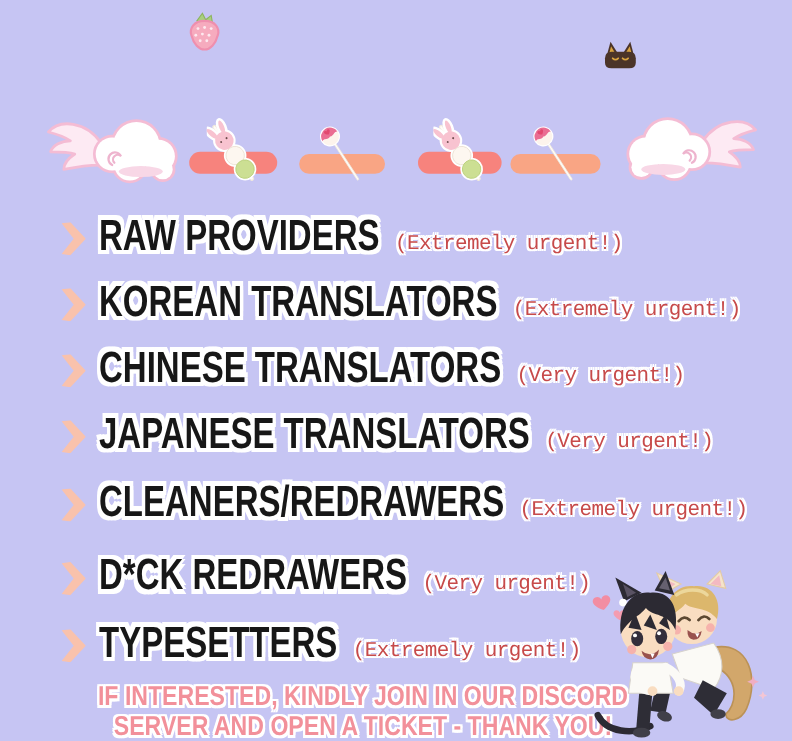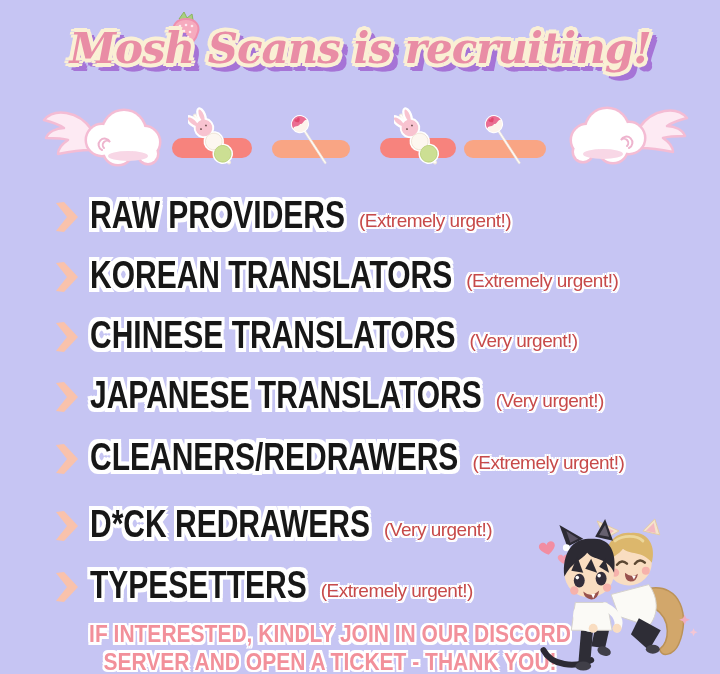--- a/index.html
+++ b/index.html
@@ -53,21 +53,21 @@
   .role{
     display:inline-block;transform:scaleY(1.32);transform-origin:left center;
     font-weight:bold;font-size:30px;letter-spacing:0;
     color:var(--label_black,#171717);white-space:nowrap;
     text-shadow:
       -3px -3px 0 #fff,3px -3px 0 #fff,-3px 3px 0 #fff,3px 3px 0 #fff,
       0 -3px 0 #fff,0 3px 0 #fff,-3px 0 0 #fff,3px 0 0 #fff;
   }
   .urgency{
     margin-left:14px;margin-top:14px;
-    font-family:Liberation Sans, sans-serif;font-size:19px;letter-spacing:-0.5px;
+    font-family:Liberation Mono, monospace;font-size:19px;letter-spacing:-0.5px;
     color:var(--urgent_red,#c74a4a);white-space:nowrap;
     text-shadow:
       -2px -2px 0 #fff,2px -2px 0 #fff,-2px 2px 0 #fff,2px 2px 0 #fff,
       0 -2px 0 #fff,0 2px 0 #fff,-2px 0 0 #fff,2px 0 0 #fff;
   }
   
   .footer{
     position:absolute;left:55px;top:620px;width:550px;text-align:center;
     transform:scaleY(1.18);transform-origin:center top;
     font-weight:bold;font-size:21px;line-height:23px;letter-spacing:0;
@@ -101,21 +101,20 @@
   <svg class="peek-cat" width="34" height="28" viewBox="0 0 34 28">
     <polygon points="4,17 8,2 15,13" fill="#4b3428"></polygon>
     <polygon points="6.5,14 8.5,6 12,12" fill="#d9a33e"></polygon>
     <polygon points="19,13 26,2 30,17" fill="#4b3428"></polygon>
     <polygon points="22,12 25.5,6 27.5,14" fill="#d9a33e"></polygon>
     <path d="M3,17 Q3,11 9,11 L25,11 Q31,11 31,17 L31,21 Q31,26 25,26 L9,26 Q3,26 3,21 Z" fill="#4b3428"></path>
     <path d="M10,17 q2.5,2.4 5,0" stroke="#d9a33e" stroke-width="1.6" fill="none" stroke-linecap="round"></path>
     <path d="M19,17 q2.5,2.4 5,0" stroke="#d9a33e" stroke-width="1.6" fill="none" stroke-linecap="round"></path>
   </svg>
 
-  <h1 class="title">Mosh Scans is recruiting!</h1>
 
   <svg class="cloud-l" width="130" height="70" viewBox="0 0 130 70">
     <path d="M54,26 C40,6 16,4 6,16 C14,18 20,20 26,24 C18,24 10,28 8,34 C16,34 24,34 30,36 C24,40 20,44 20,50 C30,48 40,46 52,46 Z" fill="#fdeaf3" stroke="#f4bcd4" stroke-width="2.5" stroke-linejoin="round"></path>
     <g stroke="#f4bcd4" stroke-width="5" fill="#ffffff">
       <circle cx="86" cy="28" r="21"></circle>
         <circle cx="64" cy="36" r="15"></circle>
         <circle cx="106" cy="38" r="15"></circle>
       <circle cx="80" cy="46" r="14"></circle>
         <circle cx="110" cy="50" r="9"></circle>
     </g>

